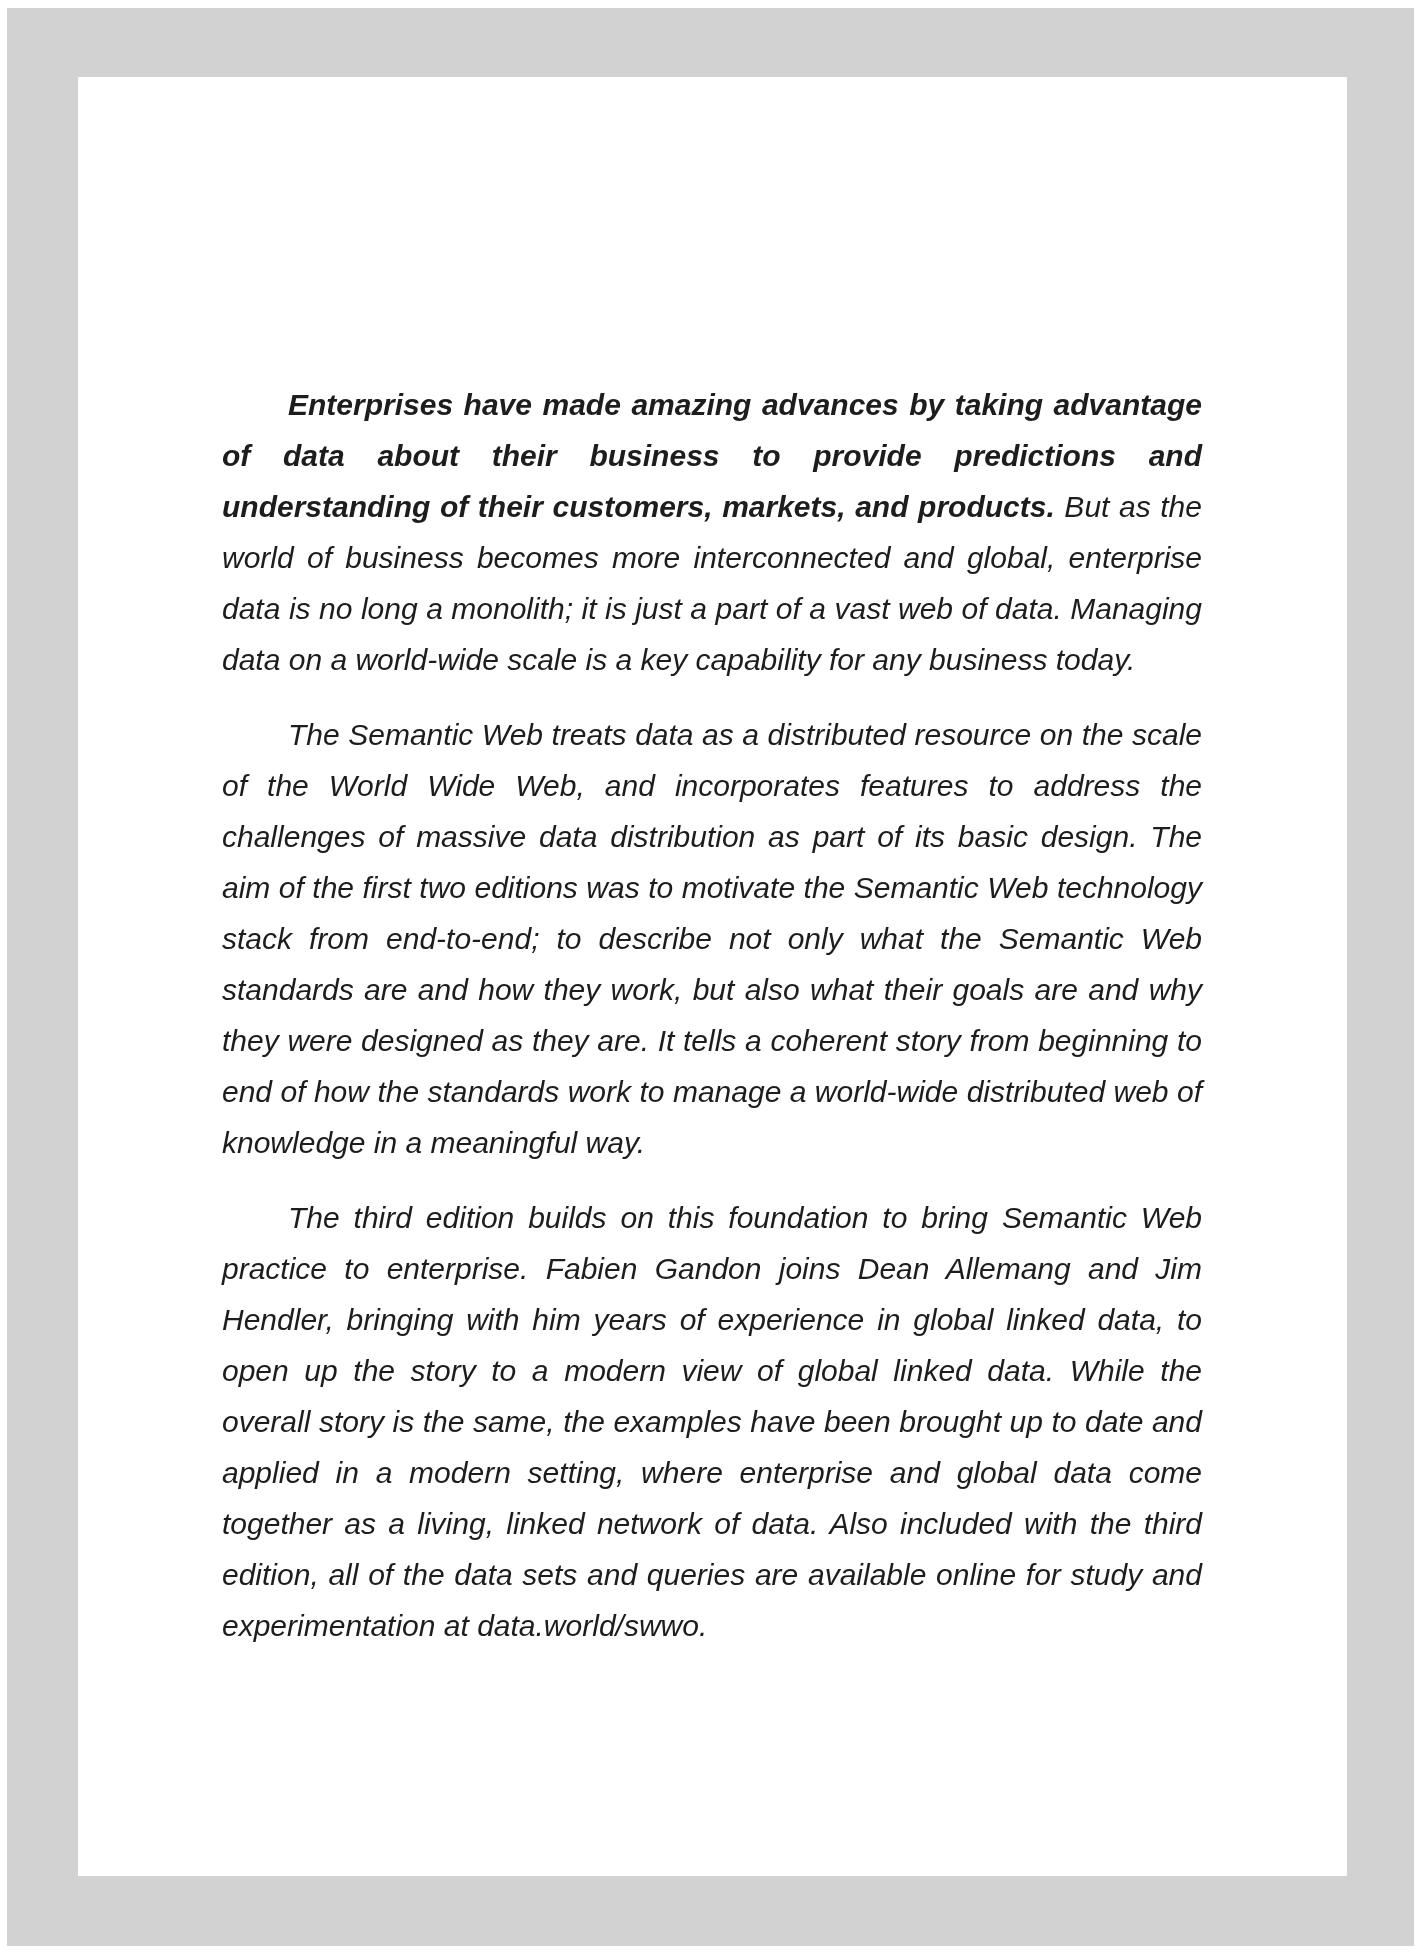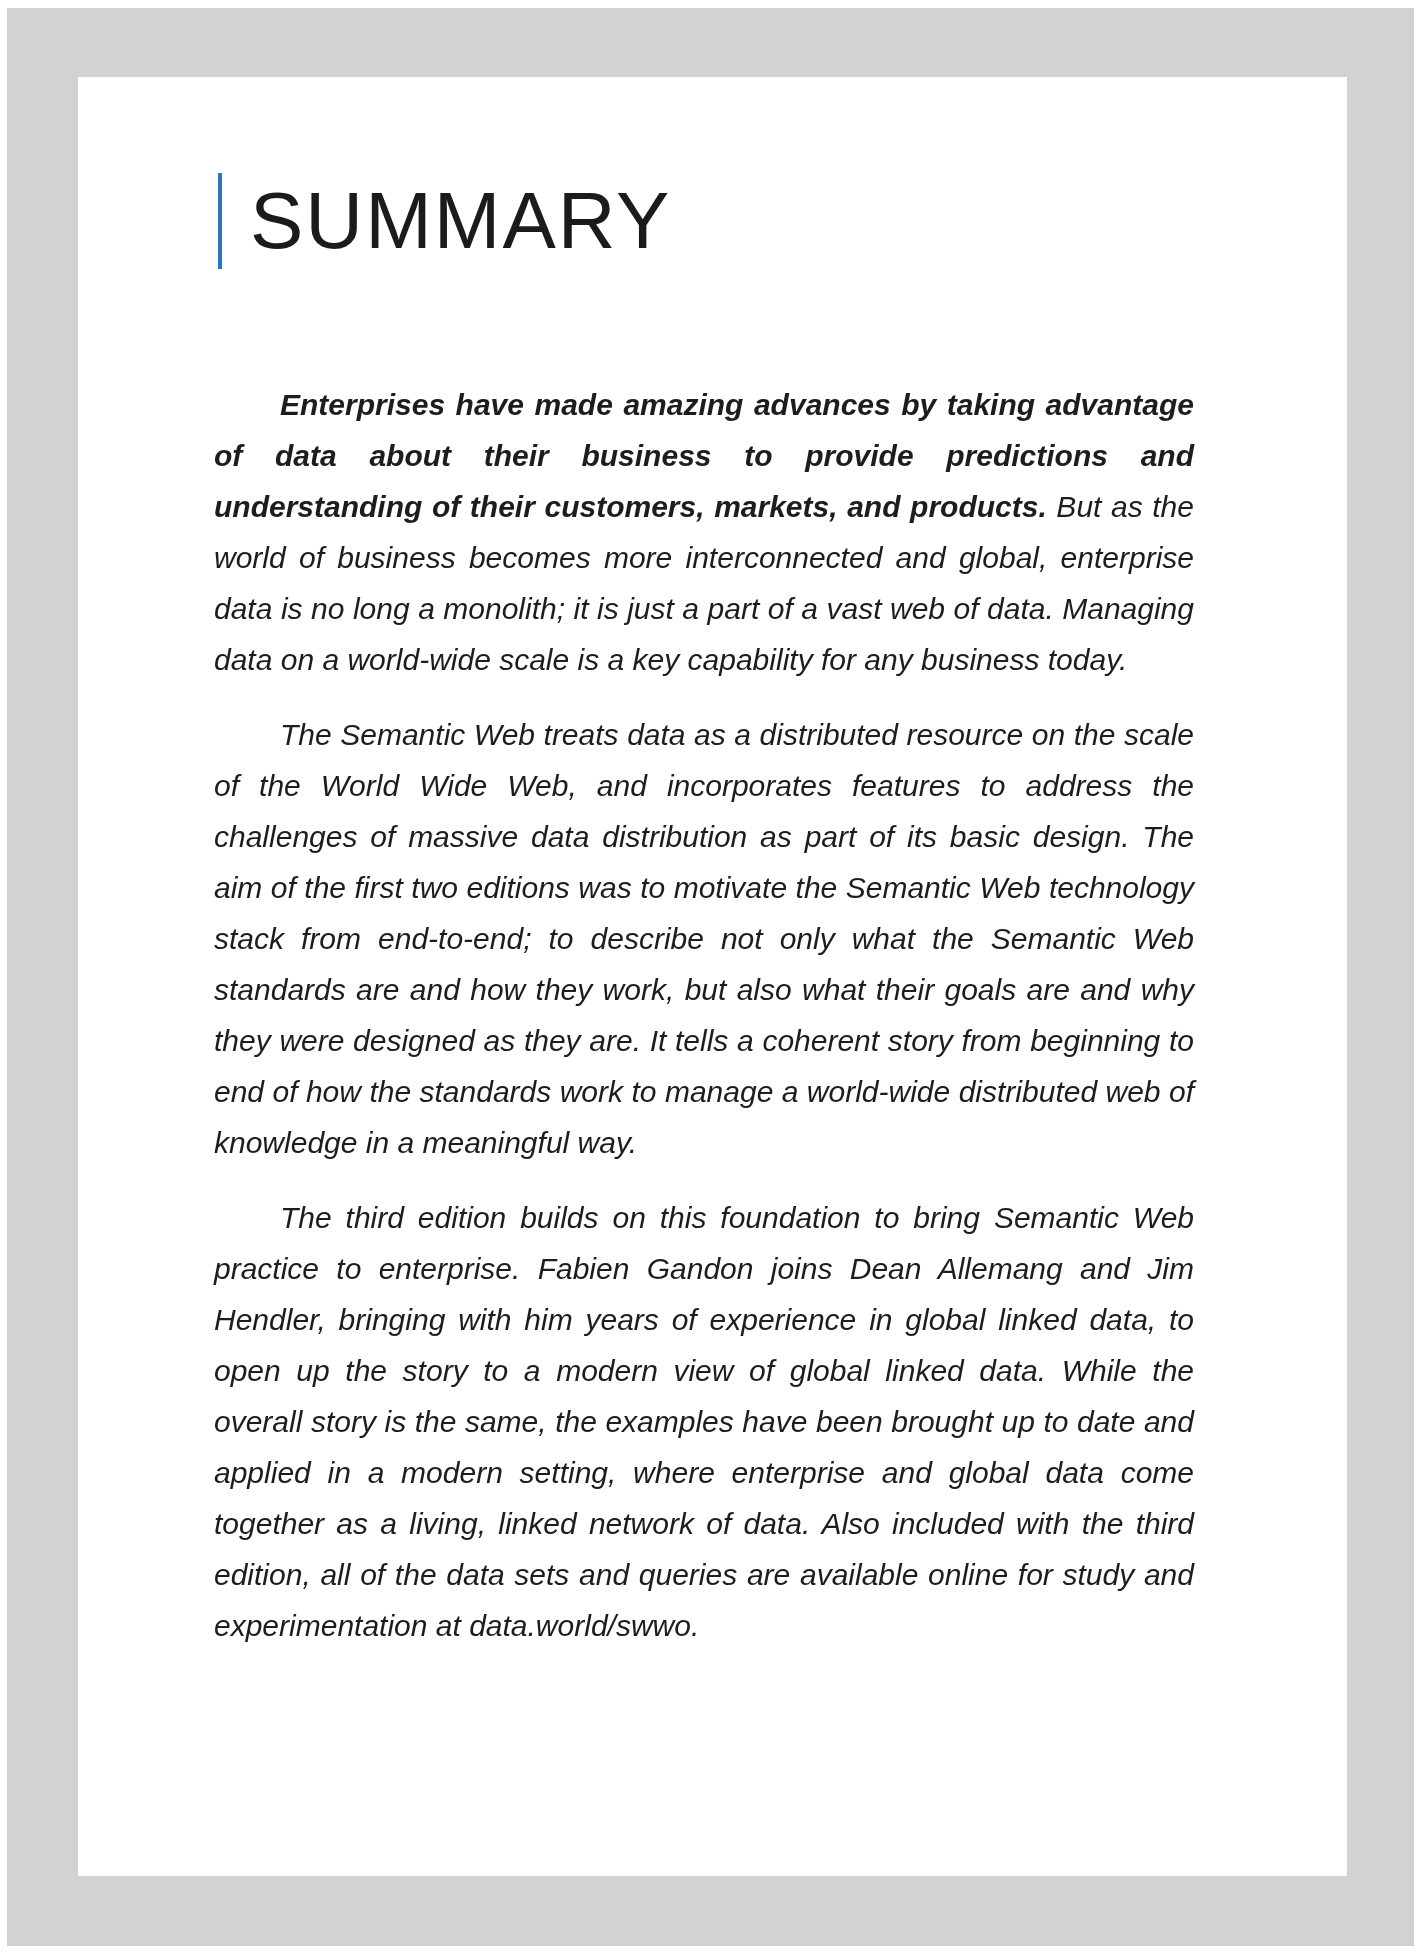--- a/index.html
+++ b/index.html
@@ -47,21 +47,21 @@
     margin-left: 28px;
     font-size: 80px;
     font-weight: 300;
     letter-spacing: 2px;
     line-height: 96px;
     color: var(--heading_text, #1b1b1b);
     white-space: nowrap;
   }
   .body-text {
     position: absolute;
-    left: 136px;
+    left: 144px;
     top: 302px;
     width: 980px;
   }
   .body-text p {
     margin: 0 0 24px 0;
     font-style: italic;
     font-size: 30px;
     line-height: 51px;
     text-align: justify;
     text-indent: 66px;
@@ -71,24 +71,20 @@
     font-weight: 700;
   }
 </style>
 </head>
 <body>
 
 <div class="frame"></div>
 
 <div class="page">
 
-  <div class="heading-row">
-    <div class="accent-bar"></div>
-    <div class="page-title">SUMMARY</div>
-  </div>
 
   <div class="body-text">
     <p><span class="lead">Enterprises have made amazing advances by taking advantage of data about their business to provide predictions and understanding of their customers, markets, and products.</span><span> But as the world of business becomes more interconnected and global, enterprise data is no long a monolith; it is just a part of a vast web of data. Managing data on a world-wide scale is a key capability for any business today.</span></p>
     <p>The Semantic Web treats data as a distributed resource on the scale of the World Wide Web, and incorporates features to address the challenges of massive data distribution as part of its basic design. The aim of the first two editions was to motivate the Semantic Web technology stack from end-to-end; to describe not only what the Semantic Web standards are and how they work, but also what their goals are and why they were designed as they are. It tells a coherent story from beginning to end of how the standards work to manage a world-wide distributed web of knowledge in a meaningful way.</p>
     <p>The third edition builds on this foundation to bring Semantic Web practice to enterprise. Fabien Gandon joins Dean Allemang and Jim Hendler, bringing with him years of experience in global linked data, to open up the story to a modern view of global linked data. While the overall story is the same, the examples have been brought up to date and applied in a modern setting, where enterprise and global data come together as a living, linked network of data. Also included with the third edition, all of the data sets and queries are available online for study and experimentation at data.world/swwo.</p>
   </div>
 
 </div>
 
 </body></html>

